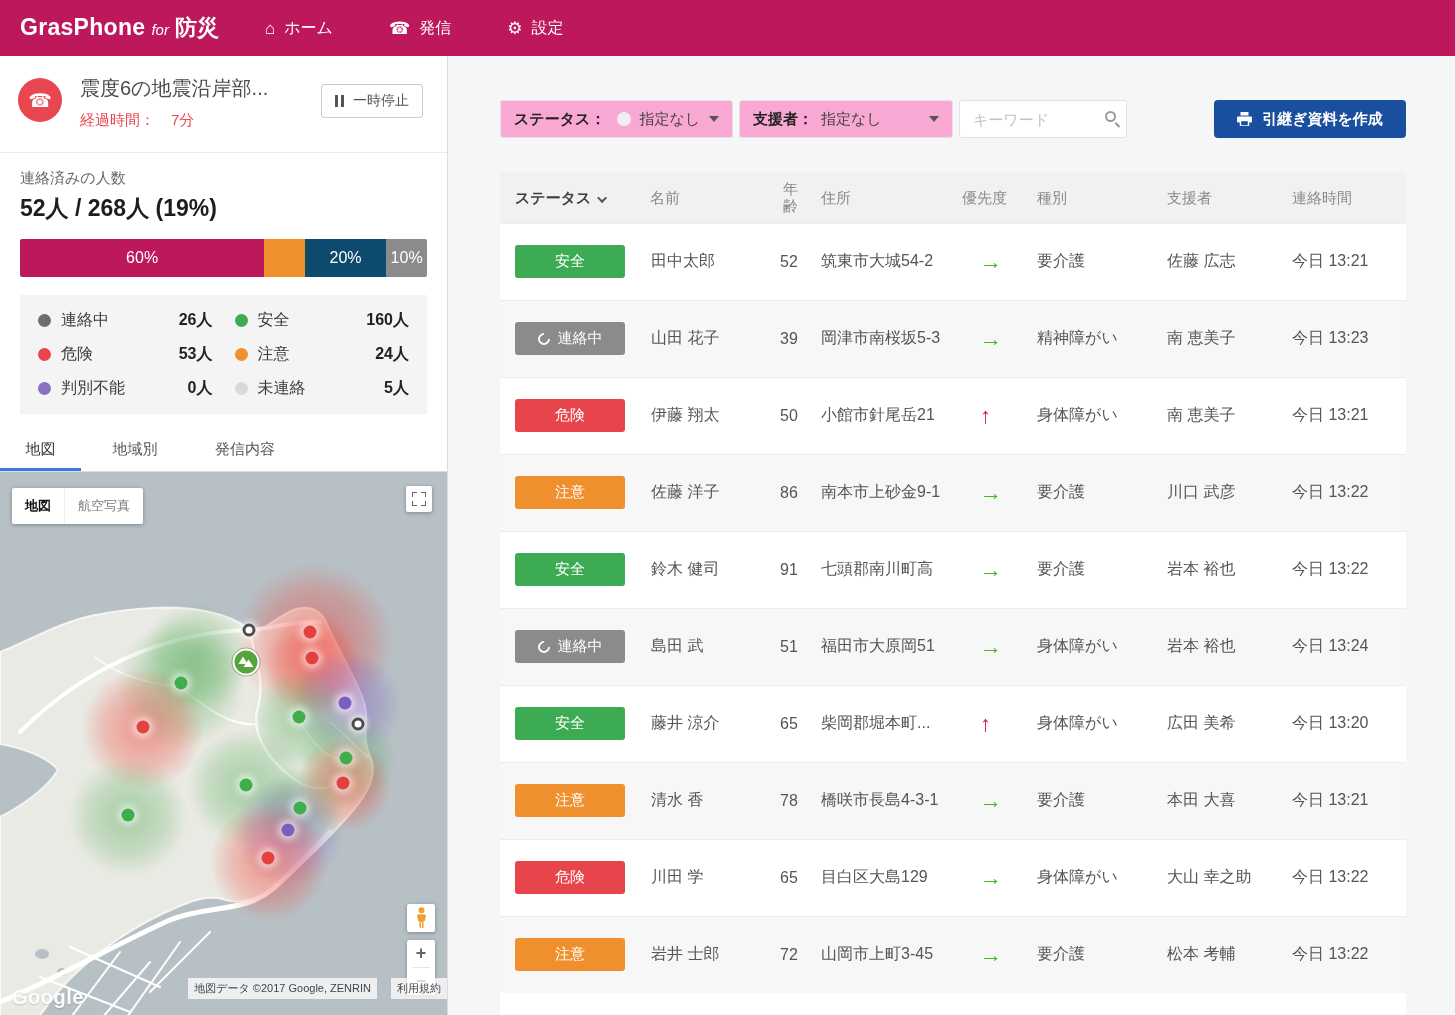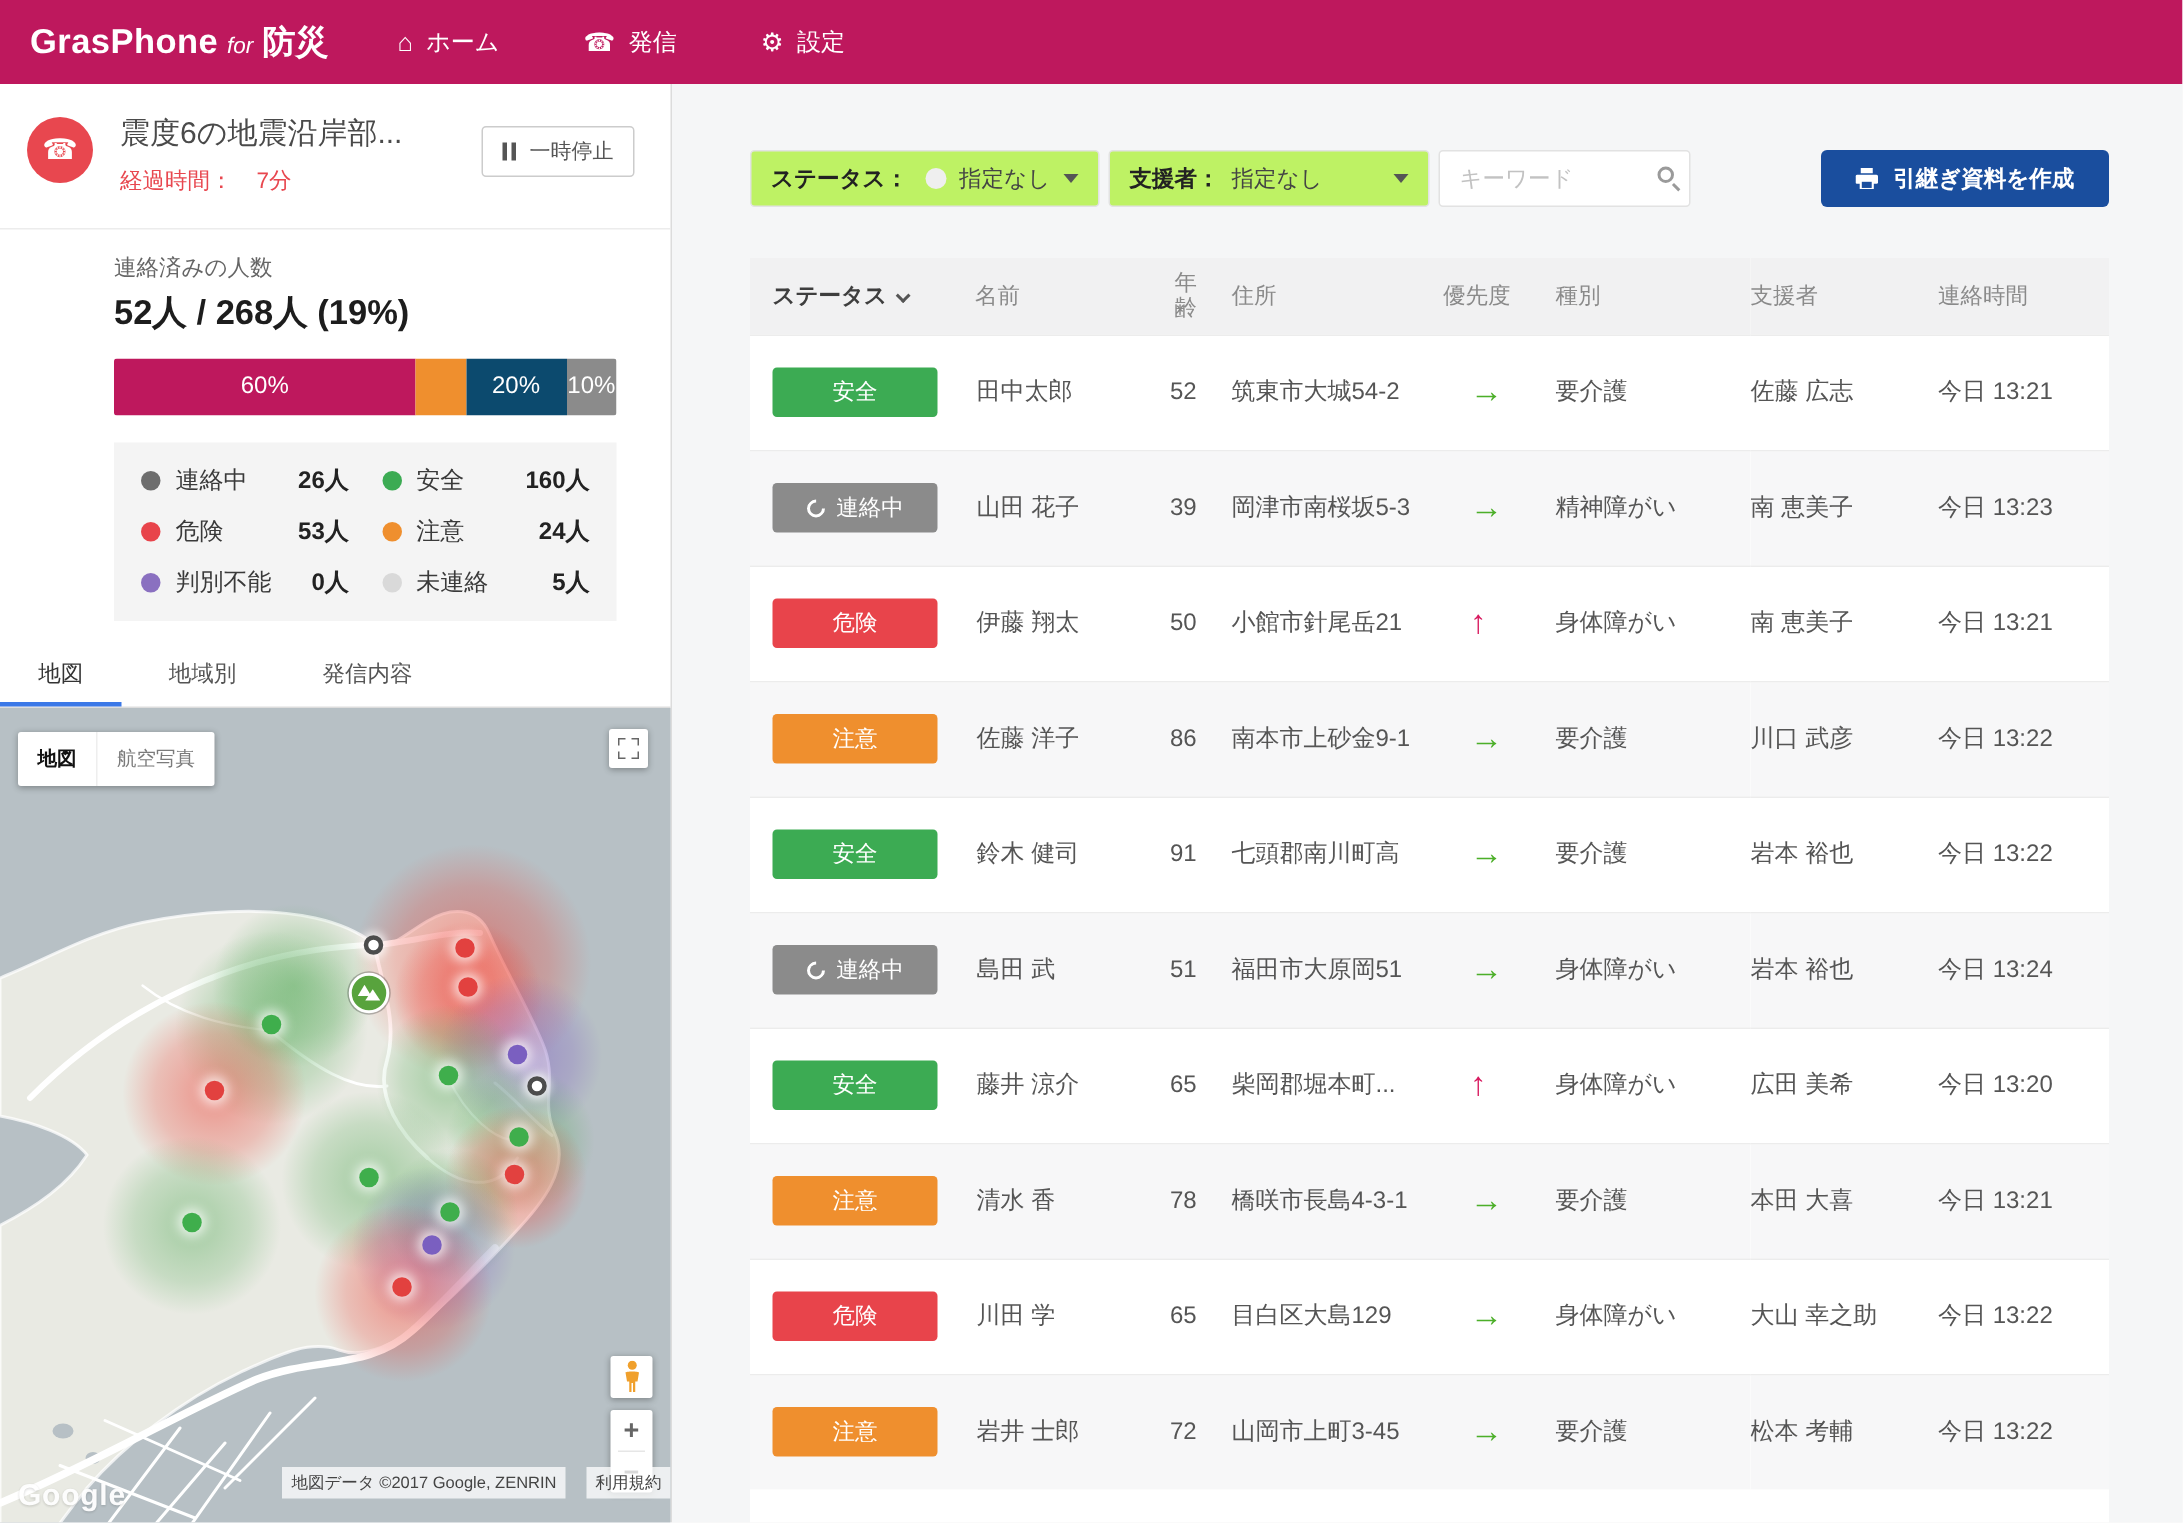--- a/index.html
+++ b/index.html
@@ -25,21 +25,21 @@
                   background:#e8474f; color:#fff; display:flex; align-items:center; justify-content:center; font-size:19px; }
   .call-title { position:absolute; left:80px; top:19px; font-size:20px; color:#4a4a4a; width:218px;
                 white-space:nowrap; overflow:hidden; }
   .pause-btn { position:absolute; right:24px; top:28px; background:#fff; border:1px solid #ccc; border-radius:3px;
                padding:7px 13px; font-size:14px; color:#555; display:flex; align-items:center; gap:9px; cursor:pointer; }
   .pause-ic { display:flex; gap:3px; }
   .pause-ic i { display:block; width:3px; height:12px; background:#555; }
   .elapsed { position:absolute; left:80px; top:55px; font-size:15px; color:#e8474f; }
   .elapsed b { font-weight:normal; margin-left:16px; }
 
-  .progress-section { padding:16px 36px 0; flex:none;margin-left:40px; }
+  .progress-section { padding:16px 20px 0; flex:none; }
   .progress-label { font-size:15px; color:#666; }
   .progress-count { font-size:23px; font-weight:bold; color:#1d1d1d; margin-top:5px; }
   .progress-bar { margin-top:15px; height:38px; display:flex; overflow:hidden; border-radius:2px; }
   .progress-seg { display:flex; align-items:center; justify-content:center; color:#fff; font-size:16px; }
   .legend-box { margin:18px 0 18px; background:#f4f4f4; padding:15px 18px; display:grid;
                 grid-template-columns:1fr 1fr; column-gap:22px; row-gap:13px; }
   .legend-item { display:flex; align-items:center; font-size:16px; color:#3a3a3a; }
   .legend-dot { width:13px; height:13px; border-radius:50%; margin-right:10px; flex:none; }
   .legend-label { flex:1; }
   .legend-value { font-weight:bold; color:#222; }
@@ -80,21 +80,21 @@
               font-size:18px; font-weight:bold; color:#666; cursor:pointer; }
   .zoom-divider { height:1px; background:#e6e6e6; margin:0 5px; }
   .google-logo { position:absolute; left:12px; bottom:6px; color:#fff; font-size:20px; font-weight:bold;
                  letter-spacing:.5px; opacity:.95; text-shadow:0 1px 2px rgba(0,0,0,.18); z-index:5; }
   .map-attrib { position:absolute; right:0; bottom:16px; display:flex; gap:14px; font-size:11px; color:#444; z-index:5; }
   .map-attrib span { background:rgba(255,255,255,.75); padding:3px 6px; white-space:nowrap; }
 
   
   .main { position:absolute; left:449px; top:56px; right:0; bottom:0; background:#f5f6f7; }
   .filter-row { position:absolute; top:44px; left:51px; right:49px; height:38px; display:flex; align-items:center; }
-  .dropdown { height:38px; background:#bef264; border:1px solid #e2e2e2; border-radius:3px; display:flex;
+  .dropdown { height:38px; background:#f9a8d4; border:1px solid #e2e2e2; border-radius:3px; display:flex;
               align-items:center; padding:0 13px; font-size:15px; color:#333; margin-right:6px; cursor:pointer; }
   .dd-status { width:233px; }
   .dd-supporter { width:214px; }
   .dd-label { font-weight:bold; color:#222; white-space:nowrap; }
   .dd-dot { width:14px; height:14px; border-radius:50%; background:#efefef; margin:0 8px 0 12px; flex:none; }
   .dd-value { color:#444; white-space:nowrap; }
   .dd-supporter .dd-value { margin-left:8px; }
   .dd-caret { margin-left:auto; width:0; height:0; border-left:5px solid transparent; border-right:5px solid transparent;
               border-top:6px solid #555; }
   .search-box { position:relative; width:168px; height:38px; margin-right:6px; }

